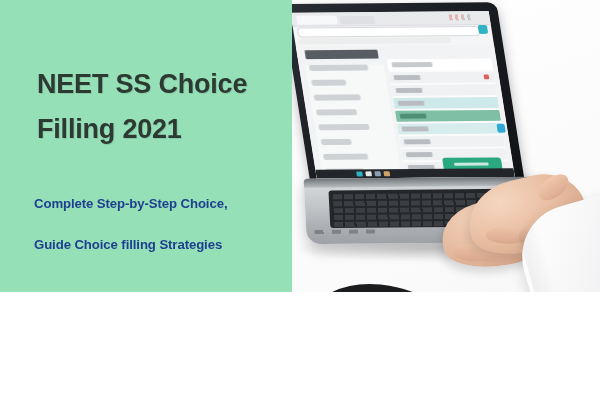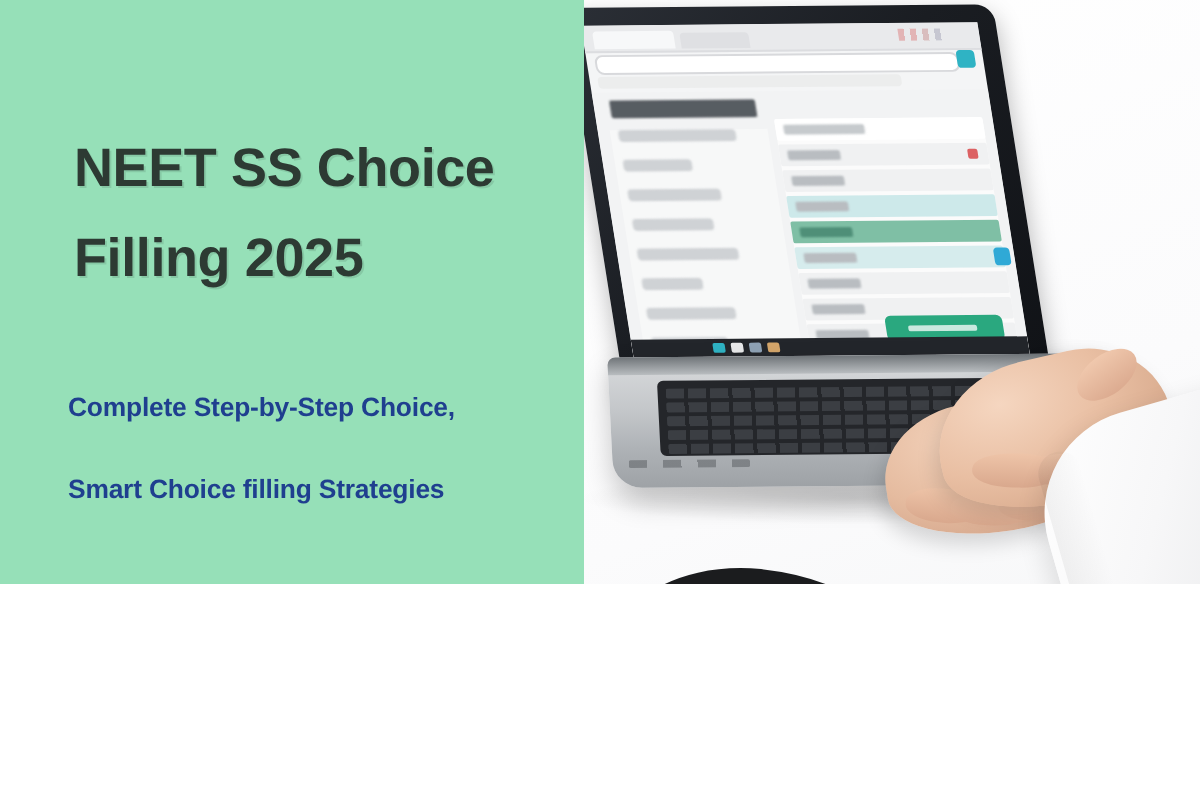--- a/index.html
+++ b/index.html
@@ -249,26 +249,26 @@
 </style>
 </head>
 <body>
 
 <div class="banner">
 
   <div class="green-panel">
 
     <div class="headline">
       <span class="ln">NEET SS Choice</span>
-      <span class="ln">Filling 2025</span>
+      <span class="ln">Filling 2021</span>
     </div>
 
     <div class="subhead">
       <span class="sline">Complete Step-by-Step Choice,</span>
-      <span class="sline">Smart Choice filling Strategies</span>
+      <span class="sline">Guide Choice filling Strategies</span>
     </div>
 
   </div>
 
   <div class="photo">
     <div class="photo-inner">
       <div class="backdrop"></div>
       <div class="desk-shadow"></div>
 
       <div class="laptop">

